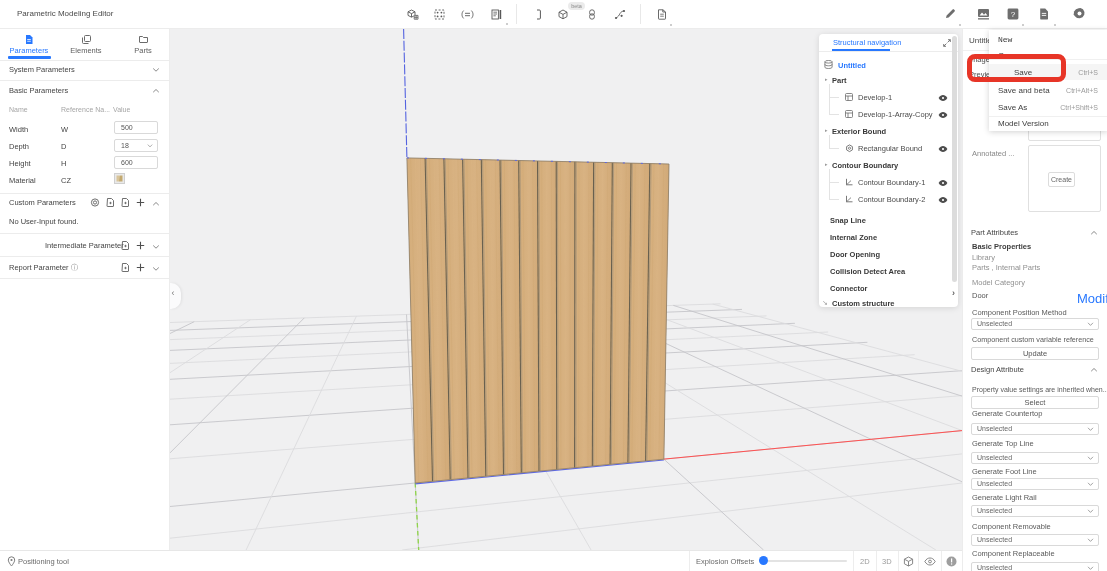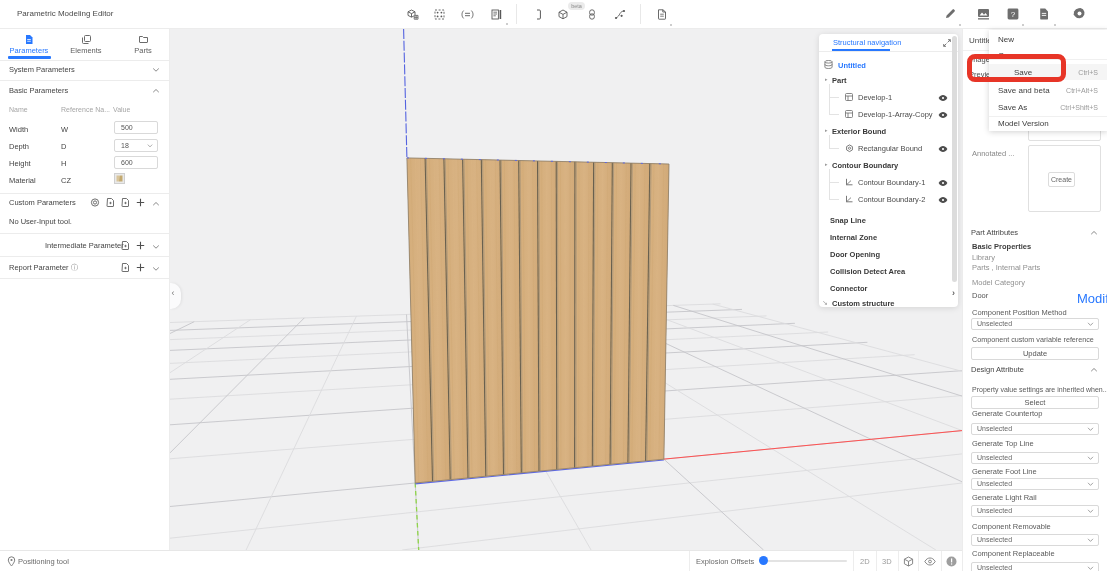--- a/index.html
+++ b/index.html
@@ -369,21 +369,21 @@
 <div style="position:absolute;left:136px;top:169px;">
       <svg width="9" height="9" viewBox="0 0 9 9">
         <path d="M4.5 0.8v7.4M0.8 4.5h7.4" stroke="#4f4f4f" fill="none" stroke-width="1.1"></path>
       </svg>
     </div>
 <div style="position:absolute;left:152px;top:172px;">
       <svg width="8" height="6" viewBox="0 0 8 6">
         <path d="M1.2 4.2L4 1.5L6.8 4.2" stroke="#8b8b8b" fill="none" stroke-width="1"></path>
       </svg>
     </div>
-<div style="position:absolute;left:9px;top:188px;font-size:7.5px;color:#454545;">No User-Input tool.</div>
+<div style="position:absolute;left:9px;top:188px;font-size:7.5px;color:#454545;">No User-Input found.</div>
 <div style="position:absolute;left:0;top:203.5px;width:170px;height:1px;background:#ececec;"></div>
 <div style="position:absolute;left:9px;top:212px;font-size:7.5px;color:#454545;padding-left:36px;">Intermediate Parameter</div>
 <div style="position:absolute;left:121px;top:212px;">
       <svg width="9" height="9" viewBox="0 0 9 9">
         <path d="M1.5 0.5h4l2 2v5.5a0.5 0.5 0 0 1-0.5 0.5h-5.5a0.5 0.5 0 0 1-0.5-0.5z" fill="none" stroke="#5f5f5f" stroke-width="0.9"></path>
         <path d="M4.5 3.8v2.4M3.3 5h2.4" stroke="#5f5f5f" stroke-width="0.8"></path>
       </svg>
     </div>
 <div style="position:absolute;left:136px;top:212px;">
       <svg width="9" height="9" viewBox="0 0 9 9">
@@ -589,21 +589,21 @@
       </span></div>
 <div style="position:absolute;white-space:nowrap;left:9px;top:520.0px;font-size:7.5px;color:#5a5a5a;">Component Replaceable</div>
 <div class="sel" style="top:532.7px;">Unselected<span class="selarr">
         <svg width="7" height="5" viewBox="0 0 7 5">
           <path d="M1 0.8L3.5 3.4L6 0.8" stroke="#999" fill="none" stroke-width="0.9"></path>
         </svg>
       </span></div>
 </div>
 
 <div id="menu">
-  <div class="mi" style="top:5px;">New</div>
+  <div class="mi" style="top:5px;font-family:Liberation Mono, monospace;">New</div>
   <div class="mi" style="top:21px;">Open</div>
   <div style="position:absolute;left:0;top:29px;width:119px;height:1px;background:#f0f0f0;"></div>
   <div style="position:absolute;left:0;top:34px;width:119px;height:16px;background:#f5f5f5;"></div>
     <div class="mi" style="top:38px;margin-left:16px;">Save</div>
     <div class="ms" style="top:39px;">Ctrl+S</div>
   <div class="mi" style="top:56px;">Save and beta</div>
     <div class="ms" style="top:57px;">Ctrl+Alt+S</div>
   <div class="mi" style="top:73px;">Save As</div>
     <div class="ms" style="top:74px;">Ctrl+Shift+S</div>
   <div style="position:absolute;left:0;top:86px;width:119px;height:1px;background:#f0f0f0;"></div>

